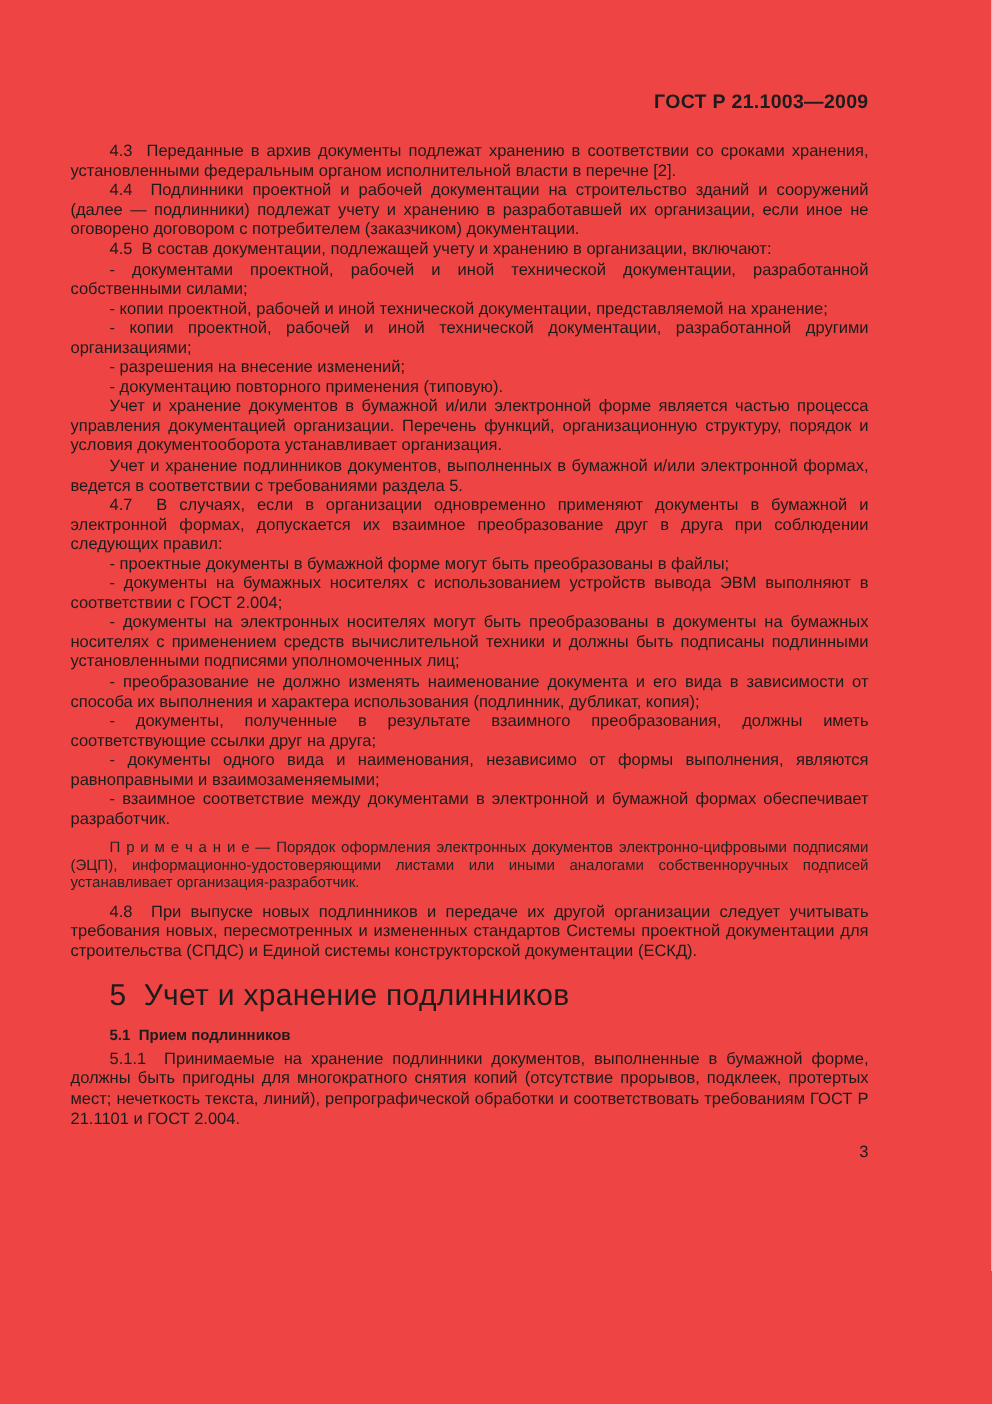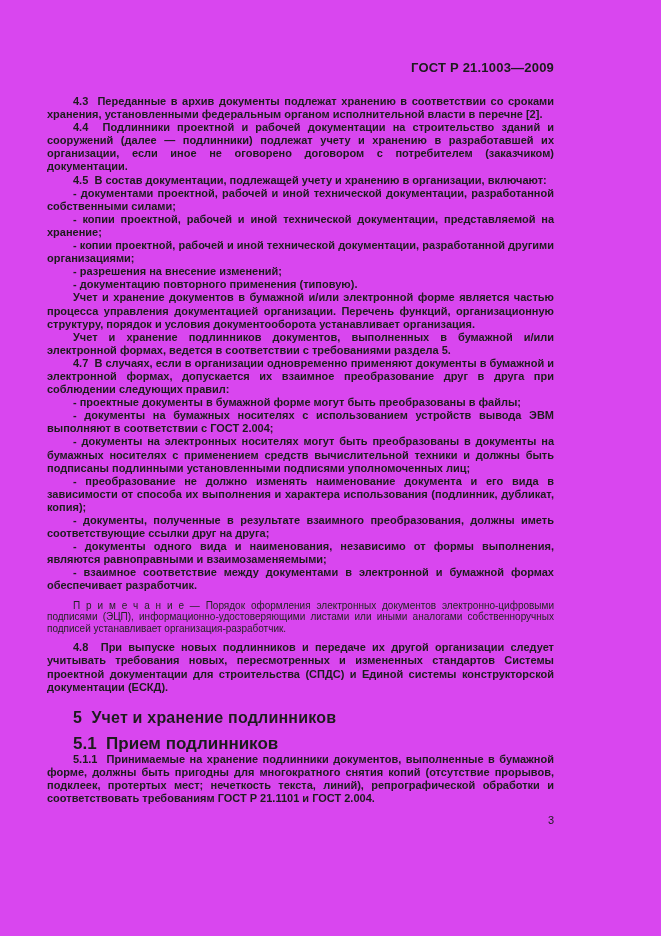--- a/index.html
+++ b/index.html
@@ -1,62 +1,61 @@
 <!DOCTYPE html>
 <html lang="ru"><head>
 <meta charset="utf-8">
 <style>
   html, body { margin: 0; padding: 0; background: #ffffff; }
   .page {
     position: relative;
     width: 661px;
     height: 936px;
     box-sizing: border-box;
-    background: #d946ef;
+    background: #ef4444;
     color: #1c1c1c;
     font-family: "Liberation Sans", sans-serif;
-    padding: 60px 107px 0 47px;
+    padding: 60px 82px 0 47px;
     overflow: hidden;
   }
   .doc-header {
     text-align: right;
     font-weight: bold;
     font-size: 13px;
     line-height: 15px;
     margin: 0 0 20px 0;
     letter-spacing: 0.2px;
   }
   p.body {
     margin: 0;
     font-size: 11px;
     line-height: 13.1px;
     text-align: justify;
     text-indent: 26px;
-    font-weight: bold;
   }
   p.note {
     margin: 7px 0 7px 0;
     font-size: 10px;
     line-height: 11.6px;
     text-align: justify;
     text-indent: 26px;
     color: #242424;
   }
   h1.section {
     margin: 15px 0 11px 0;
     padding-left: 26px;
-    font-size: 16px;
+    font-size: 20px;
     line-height: 17px;
-    font-weight: bold;
+    font-weight: normal;
     letter-spacing: 0.2px;
   }
   h2.subsection {
     margin: 10px 0 2px 0;
     padding-left: 26px;
-    font-size: 17px;
+    font-size: 10px;
     line-height: 14px;
     font-weight: bold;
   }
   .page-number {
     text-align: right;
     font-size: 11px;
     line-height: 13px;
     margin-top: 9px;
   }
 </style>

